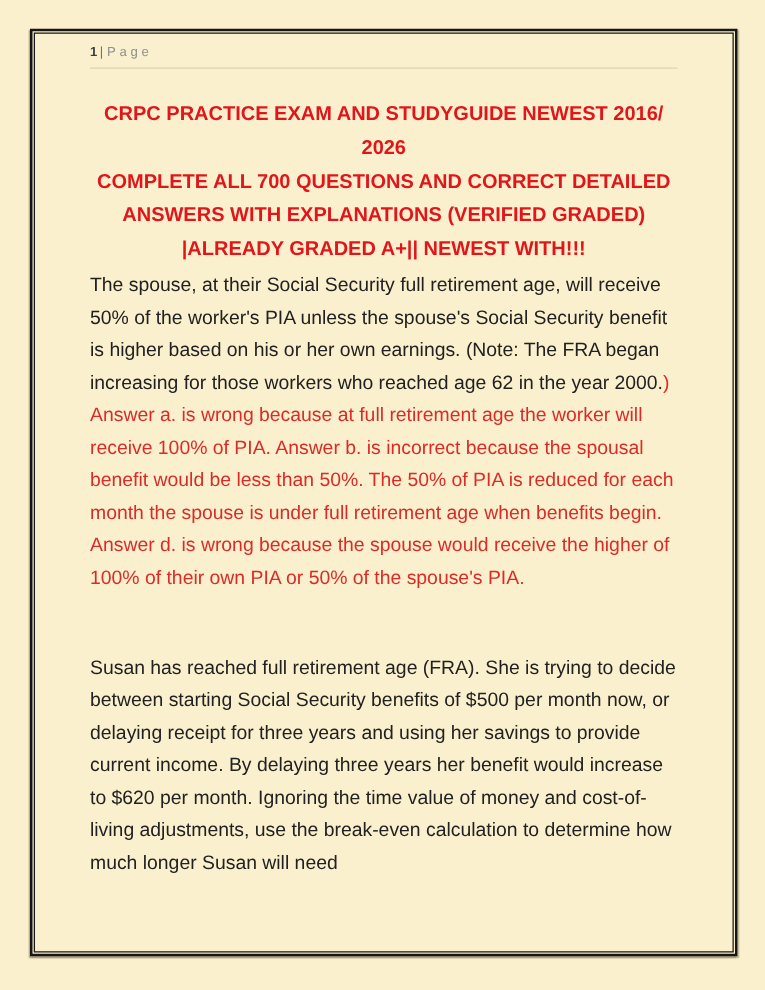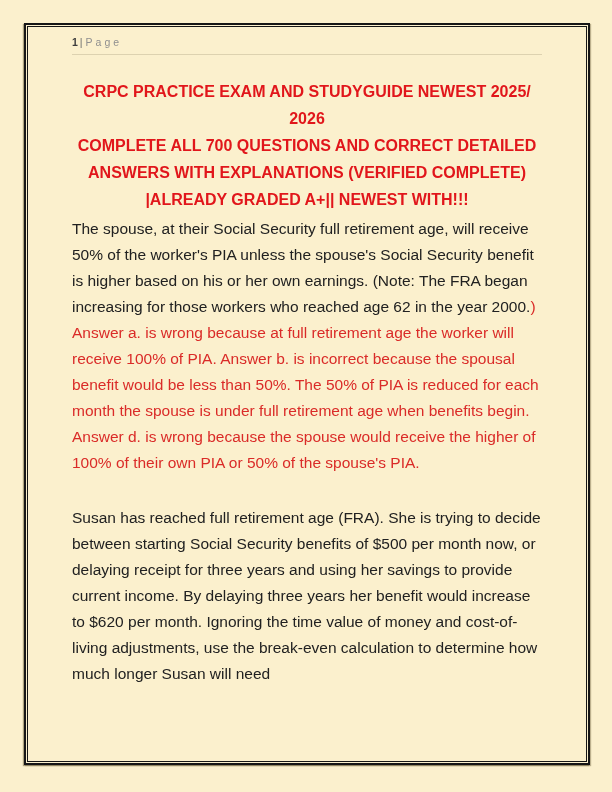--- a/index.html
+++ b/index.html
@@ -68,21 +68,21 @@
   .body-text {
     margin-top: 3px;
     font-size: 15.5px;
     line-height: 26px;
     color: var(--body-text, #212121);
   }
   .para {
     margin: 0;
   }
   .para + .para {
-    margin-top: 29px;
+    margin-top: 46px;
   }
   .run-red {
     color: var(--body-red, #da2b28);
     margin-top: 14px;
   }
   .run-body {
     color: var(--body-text, #212121);
   }
 </style>
 </head>
@@ -90,23 +90,23 @@
 
 <div class="page">
   <div class="frame">
     <div class="frame-inner">
 
       <div class="header">
         <span class="pnum">1</span><span class="psep">|</span><span class="plabel">Page</span>
       </div>
 
       <div class="title" id="title-lines">
-          <div>CRPC PRACTICE EXAM AND STUDYGUIDE NEWEST 2025/ 2026</div>
+          <div>CRPC PRACTICE EXAM AND STUDYGUIDE NEWEST 2016/ 2026</div>
           <div>COMPLETE ALL 700 QUESTIONS AND CORRECT DETAILED</div>
-          <div>ANSWERS WITH EXPLANATIONS (VERIFIED COMPLETE)</div>
+          <div>ANSWERS WITH EXPLANATIONS (VERIFIED GRADED)</div>
           <div>|ALREADY GRADED A+|| NEWEST WITH!!!</div>
         </div>
 
       <div class="body-text" id="paragraphs">
           <p class="para"><span class="run-body">The spouse, at their Social Security full retirement age, will receive 50% of the worker's PIA unless the spouse's Social Security benefit is higher based on his or her own earnings. (Note: The FRA began increasing for those workers who reached age 62 in the year 2000.</span><span class="run-red">) Answer a. is wrong because at full retirement age the worker will receive 100% of PIA. Answer b. is incorrect because the spousal benefit would be less than 50%. The 50% of PIA is reduced for each month the spouse is under full retirement age when benefits begin. Answer d. is wrong because the spouse would receive the higher of 100% of their own PIA or 50% of the spouse's PIA.</span></p>
           <p class="para"><span class="run-body">Susan has reached full retirement age (FRA). She is trying to decide between starting Social Security benefits of $500 per month now, or delaying receipt for three years and using her savings to provide current income. By delaying three years her benefit would increase to $620 per month. Ignoring the time value of money and cost-of-living adjustments, use the break-even calculation to determine how much longer Susan will need</span></p>
         </div>
 
     </div>
   </div>

